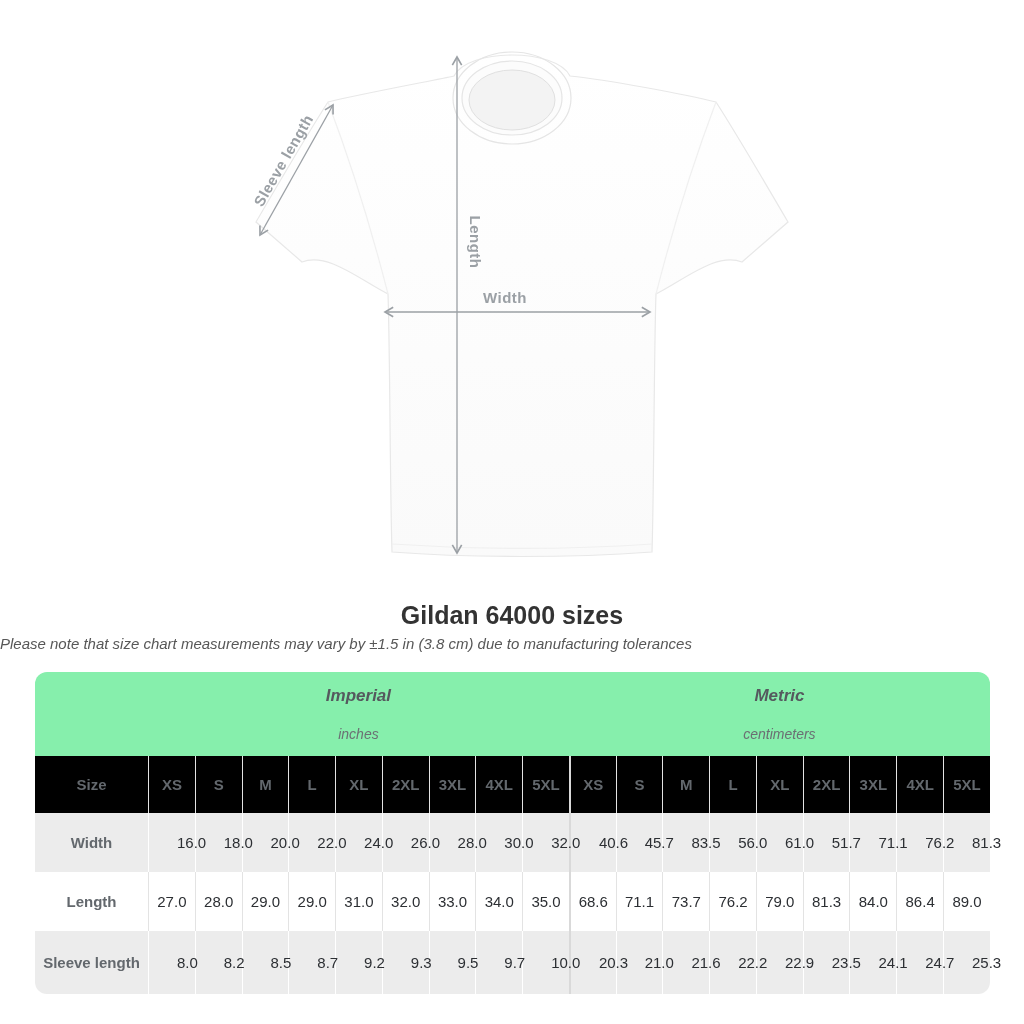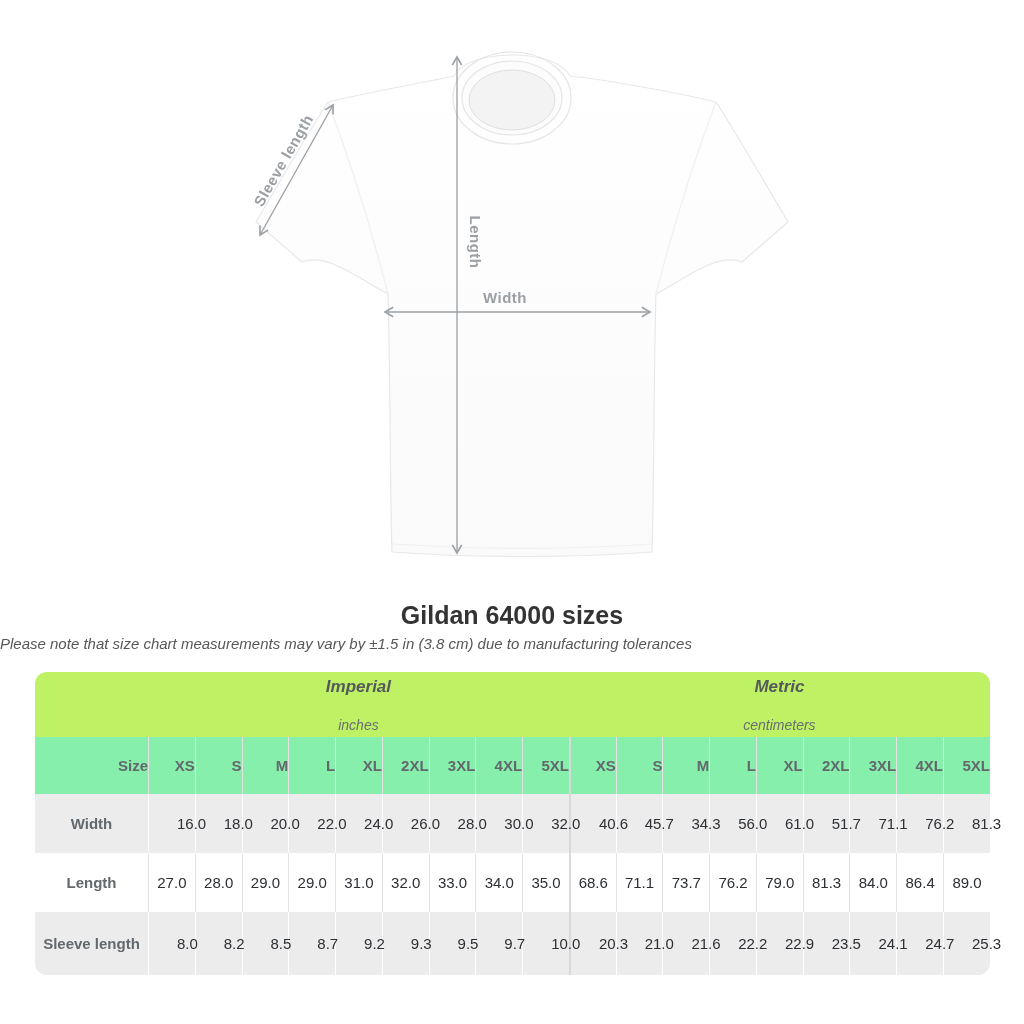--- a/index.html
+++ b/index.html
@@ -21,26 +21,26 @@
     font-size:25px;font-weight:bold;color:#333333;
   }
   .note{
     position:absolute;top:635px;left:0;width:1024px;
     font-style:italic;font-size:15px;color:#575757;
   }
   
   .table-wrap{position:absolute;left:35px;top:672px;width:955px;}
   table{border-collapse:separate;border-spacing:0;width:100%;table-layout:fixed;}
   td,th{padding:0;text-align:center;vertical-align:middle;}
-  .band{background:#bef264;height:65px;}
+  .band{background:#86efac;height:84px;}
   .band.corner-l{border-top-left-radius:12px;}
   .band.corner-r{border-top-right-radius:12px;}
   .unit-name{font-weight:bold;font-style:italic;font-size:17px;color:#55595e;}
   .unit-sub{font-style:italic;font-size:14px;color:#6b6f73;margin-top:20px;}
-  tr.size-row th{height:57px;background:#86efac;text-align:right;}
+  tr.size-row th{height:57px;background:#000000;}
   .rowlabel, .sizehead{
     font-weight:bold;font-size:15px;color:#63686d;
   }
   td.c, th.c{border-left:1px solid transparent;}
   tr.size-row .c{border-left-color:#e3e3e3;}
   tr.white .c{border-left-color:#e3e3e3;}
   tr.gray  .c{border-left-color:#ffffff;padding-left:28px;}
   .c.div{border-left-width:2px;}
   tr.size-row .c.div, tr.white .c.div, tr.gray .c.div{border-left-color:#d9d9d9;}
   tbody tr td{height:59px;font-size:15px;}
@@ -150,21 +150,21 @@
           <td class="c val">18.0</td>
           <td class="c val">20.0</td>
           <td class="c val">22.0</td>
           <td class="c val">24.0</td>
           <td class="c val">26.0</td>
           <td class="c val">28.0</td>
           <td class="c val">30.0</td>
           <td class="c val">32.0</td>
           <td class="c val div">40.6</td>
           <td class="c val">45.7</td>
-          <td class="c val">34.3</td>
+          <td class="c val">83.5</td>
           <td class="c val">56.0</td>
           <td class="c val">61.0</td>
           <td class="c val">51.7</td>
           <td class="c val">71.1</td>
           <td class="c val">76.2</td>
           <td class="c val">81.3</td>
         </tr>
         <tr class="white">
           <td class="rowlabel">Length</td>
           <td class="c val">27.0</td>

